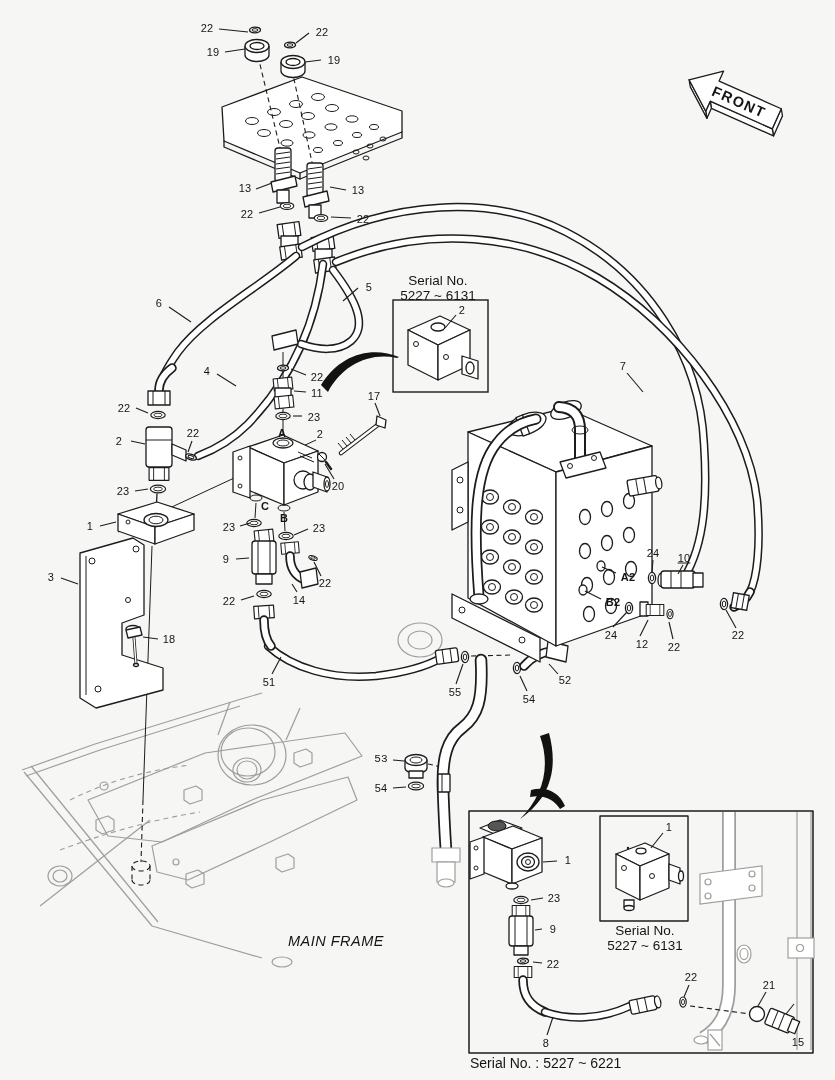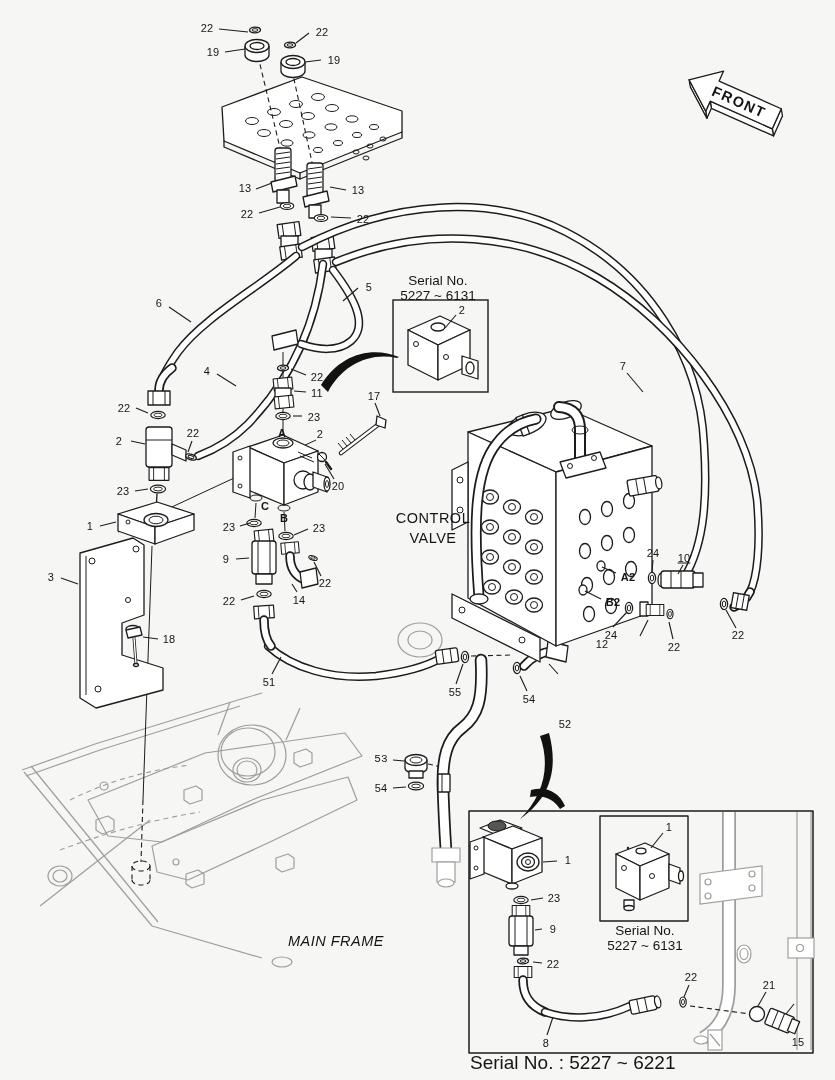--- a/index.html
+++ b/index.html
@@ -23,21 +23,21 @@
   .gpw{stroke:#fff;stroke-width:10.5;fill:none;stroke-linecap:butt;}
   .ldr{stroke:#1c1c1c;stroke-width:1.1;fill:none;}
   .blk{fill:#121212;stroke:none;}
   .lbl{position:absolute;transform:translate(-50%,-50%);font-size:11px;line-height:15px;
        white-space:nowrap;color:#151515;letter-spacing:.2px;}
   .lbl.b{font-weight:bold;}
   .txt{position:absolute;transform:translate(-50%,-50%);text-align:center;white-space:pre-line;}
   #controlValve{font-size:14.5px;line-height:20px;letter-spacing:.5px;}
   #mainFrame{font-size:14.5px;letter-spacing:.5px;}
   .serial{font-size:13.5px;line-height:15.5px;}
-  #insetCaption{position:absolute;transform:translate(0,-50%);font-size:19px;text-align:center;}
+  #insetCaption{position:absolute;transform:translate(0,-50%);font-size:14px;text-align:center;}
   #frontText{position:absolute;transform:translate(-50%,-50%) rotate(24deg);
              font-size:14.5px;font-weight:bold;letter-spacing:1.5px;}
 </style>
 </head>
 <body>
 
 <div class="stage">
 
 <svg width="835" height="1080" viewBox="0 0 835 1080">
 <defs>
@@ -583,23 +583,20 @@
   <line x1="542" y1="963" x2="533" y2="962"></line>
         <line x1="547" y1="1035" x2="553" y2="1017"></line>
   <line x1="689" y1="985" x2="684" y2="997"></line>
         <line x1="766" y1="992" x2="758" y2="1006"></line>
   <line x1="794" y1="1004" x2="786" y2="1014"></line>
 </g>
 </svg>
 
 <div id="frontText" style="left:739px;top:102px;">FRONT</div>
 
-<div class="txt" id="controlValve" style="left:433px;top:528px;">
-  <div>CONTROL</div><div>VALVE</div>
-</div>
 
 <div class="txt" id="mainFrame" style="left:336px;top:941px;font-style:italic;">MAIN FRAME</div>
 
 <div class="txt serial" style="left:438px;top:288px;">
   <div>Serial No.</div><div>5227 ~ 6131</div>
 </div>
 
 <div class="txt serial" style="left:645px;top:938px;">
   <div>Serial No.</div><div>5227 ~ 6131</div>
 </div>
@@ -636,30 +633,30 @@
       <span class="lbl b" style="left: 284px; top: 518px;">B</span>
       <span class="lbl" style="left: 229px; top: 527px;">23</span>
       <span class="lbl" style="left: 319px; top: 528px;">23</span>
       <span class="lbl" style="left: 226px; top: 559px;">9</span>
       <span class="lbl" style="left: 299px; top: 600px;">14</span>
       <span class="lbl" style="left: 229px; top: 601px;">22</span>
       <span class="lbl" style="left: 325px; top: 583px;">22</span>
       <span class="lbl" style="left: 269px; top: 682px;">51</span>
       <span class="lbl" style="left: 455px; top: 692px;">55</span>
       <span class="lbl" style="left: 529px; top: 699px;">54</span>
-      <span class="lbl" style="left: 565px; top: 680px; margin-top: 44px;">52</span>
+      <span class="lbl" style="left: 565px; top: 680px;">52</span>
       <span class="lbl" style="left: 381px; top: 759px; font-family: Liberation Mono, monospace;">53</span>
       <span class="lbl" style="left: 381px; top: 788px;">54</span>
       <span class="lbl" style="left: 623px; top: 366px;">7</span>
       <span class="lbl" style="left: 653px; top: 553px;">24</span>
       <span class="lbl" style="left: 684px; top: 558px; text-decoration: underline;">10</span>
       <span class="lbl b" style="left: 628px; top: 577px;">A2</span>
       <span class="lbl b" style="left: 613px; top: 602px;">B2</span>
       <span class="lbl" style="left: 611px; top: 635px;">24</span>
-      <span class="lbl" style="left: 602px; top: 644px;">12</span>
+      <span class="lbl" style="left: 642px; top: 644px;">12</span>
       <span class="lbl" style="left: 674px; top: 647px;">22</span>
       <span class="lbl" style="left: 738px; top: 635px;">22</span>
       <span class="lbl" style="left: 462px; top: 310px;">2</span>
       <span class="lbl" style="left: 669px; top: 827px;">1</span>
       <span class="lbl" style="left: 568px; top: 860px;">1</span>
       <span class="lbl" style="left: 554px; top: 898px;">23</span>
       <span class="lbl" style="left: 553px; top: 929px;">9</span>
       <span class="lbl" style="left: 553px; top: 964px;">22</span>
       <span class="lbl" style="left: 546px; top: 1043px;">8</span>
       <span class="lbl" style="left: 691px; top: 977px;">22</span>

